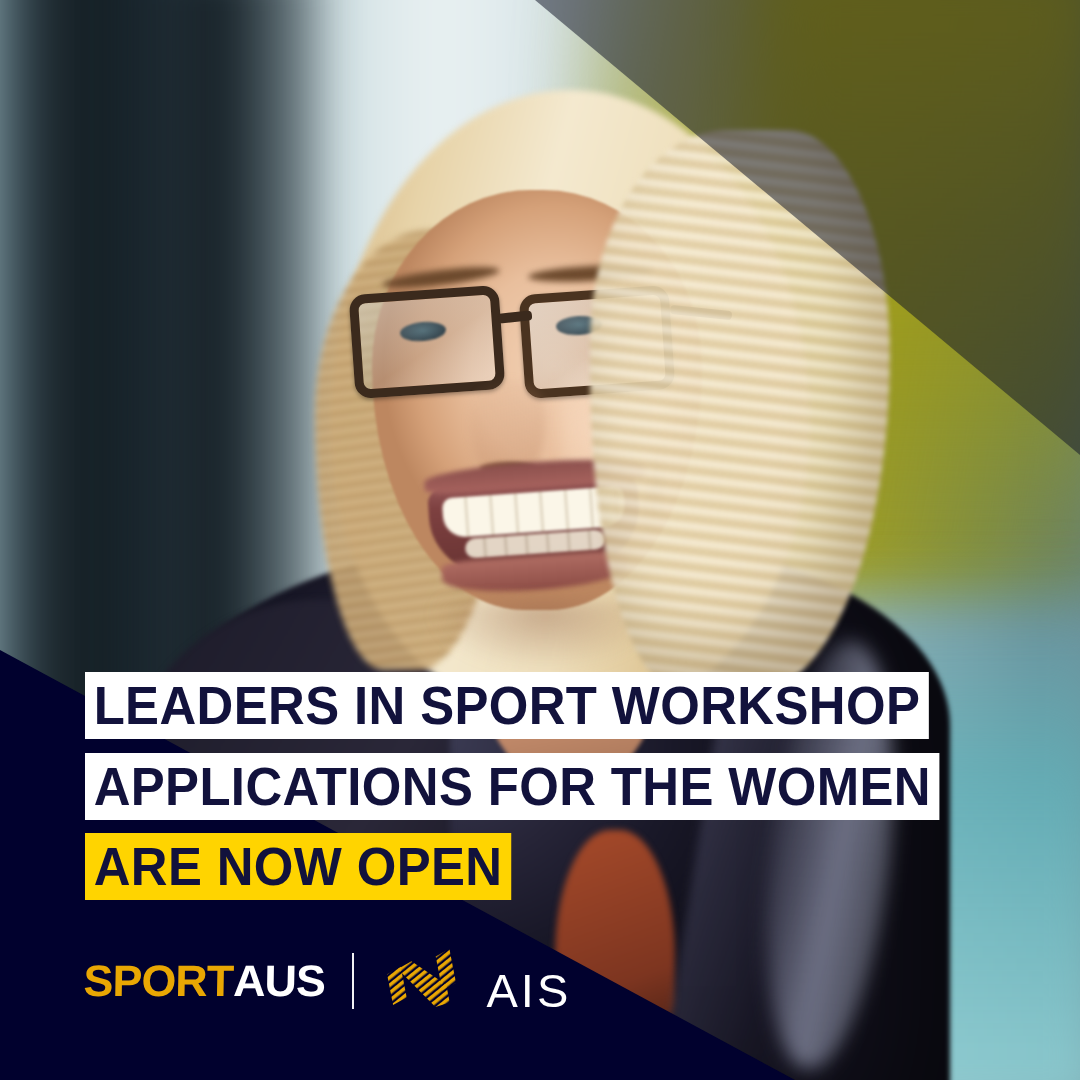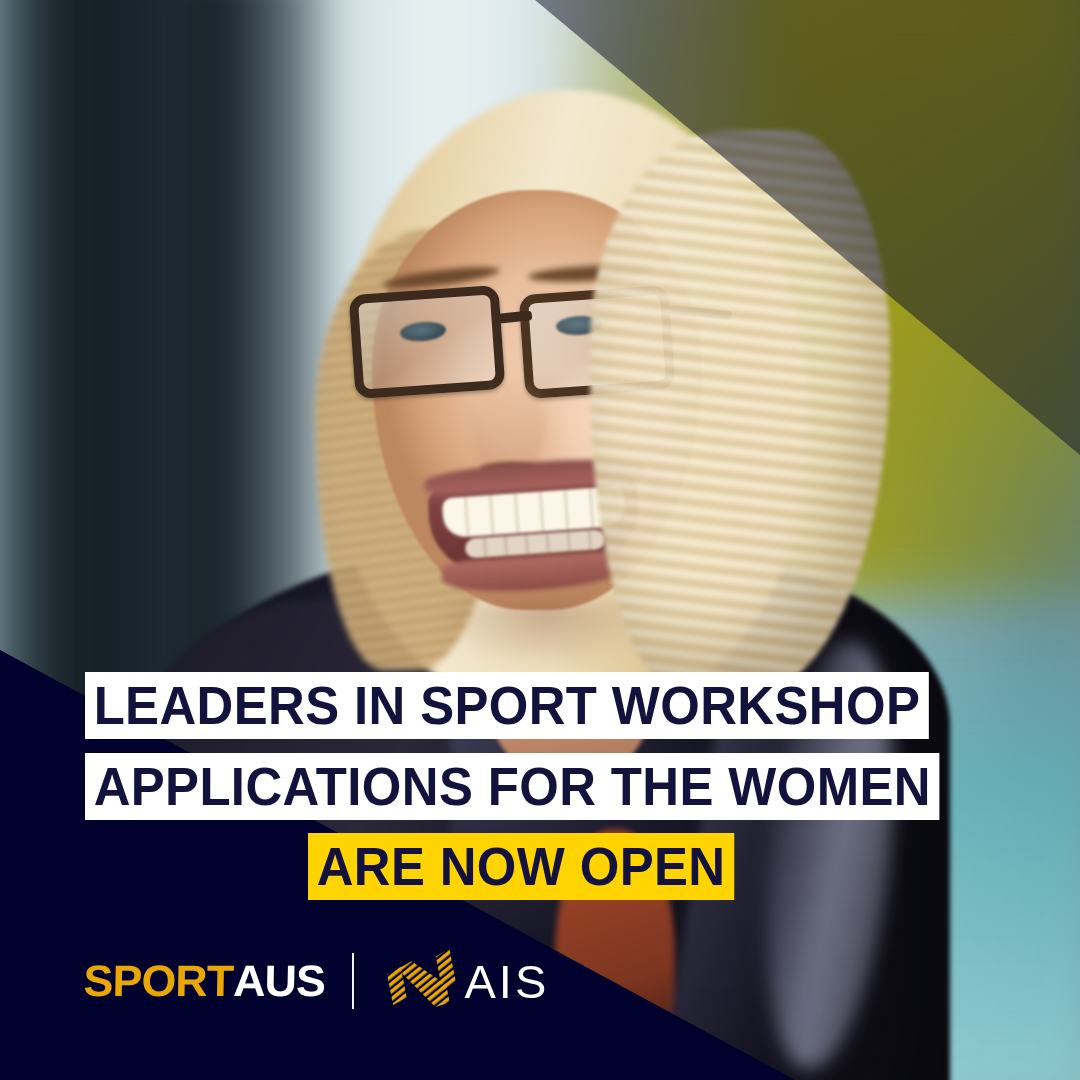--- a/index.html
+++ b/index.html
@@ -273,21 +273,21 @@
     letter-spacing:.4px;
     color:#12123C;
     padding:0 9px;
     white-space:nowrap;
     transform: scaleX(.96);
     transform-origin:left center;
   }
   .hl-line.white{ background:#FFFFFF; }
   .hl-line.yellow{ background:var(--gold,#FFD400); }
   .hl-row + .hl-row{ margin-top:14px; }
-  .hl-row.r3{ margin-top:13px;text-align:center; }
+  .hl-row.r3{ margin-top:13px; }
 
   
   .lockup{
     position:absolute; left:86px; top:948px;
     display:flex; align-items:center; gap:0;
   }
   .sportaus{
     display:flex; align-items:baseline;
     font-family:"Liberation Sans", sans-serif;
     font-weight:700;
@@ -295,21 +295,21 @@
     letter-spacing:-1px;
     line-height:1;
     transform: scaleX(1.02) skewX(-1deg);
   }
   .sportaus .sport{ color:#E9A703; }
   .sportaus .aus{ color:#FFFFFF; }
   .divider{
     width:2px; height:56px; background:#FFFFFF;
     margin:0 26px 0 30px; opacity:.95;
   }
-  .ais-lock{ display:flex; align-items:center; }
+  .ais-lock{ display:flex; align-items:flex-end; gap:22px; }
   .ais-mark{ width:84px; height:66px; display:block; }
   .ais-word{
     font-family:"Liberation Sans", sans-serif;
     font-weight:300;
     font-size:47px;
     letter-spacing:3px;
     color:#FFFFFF;
     line-height:1;
   }
 </style>

